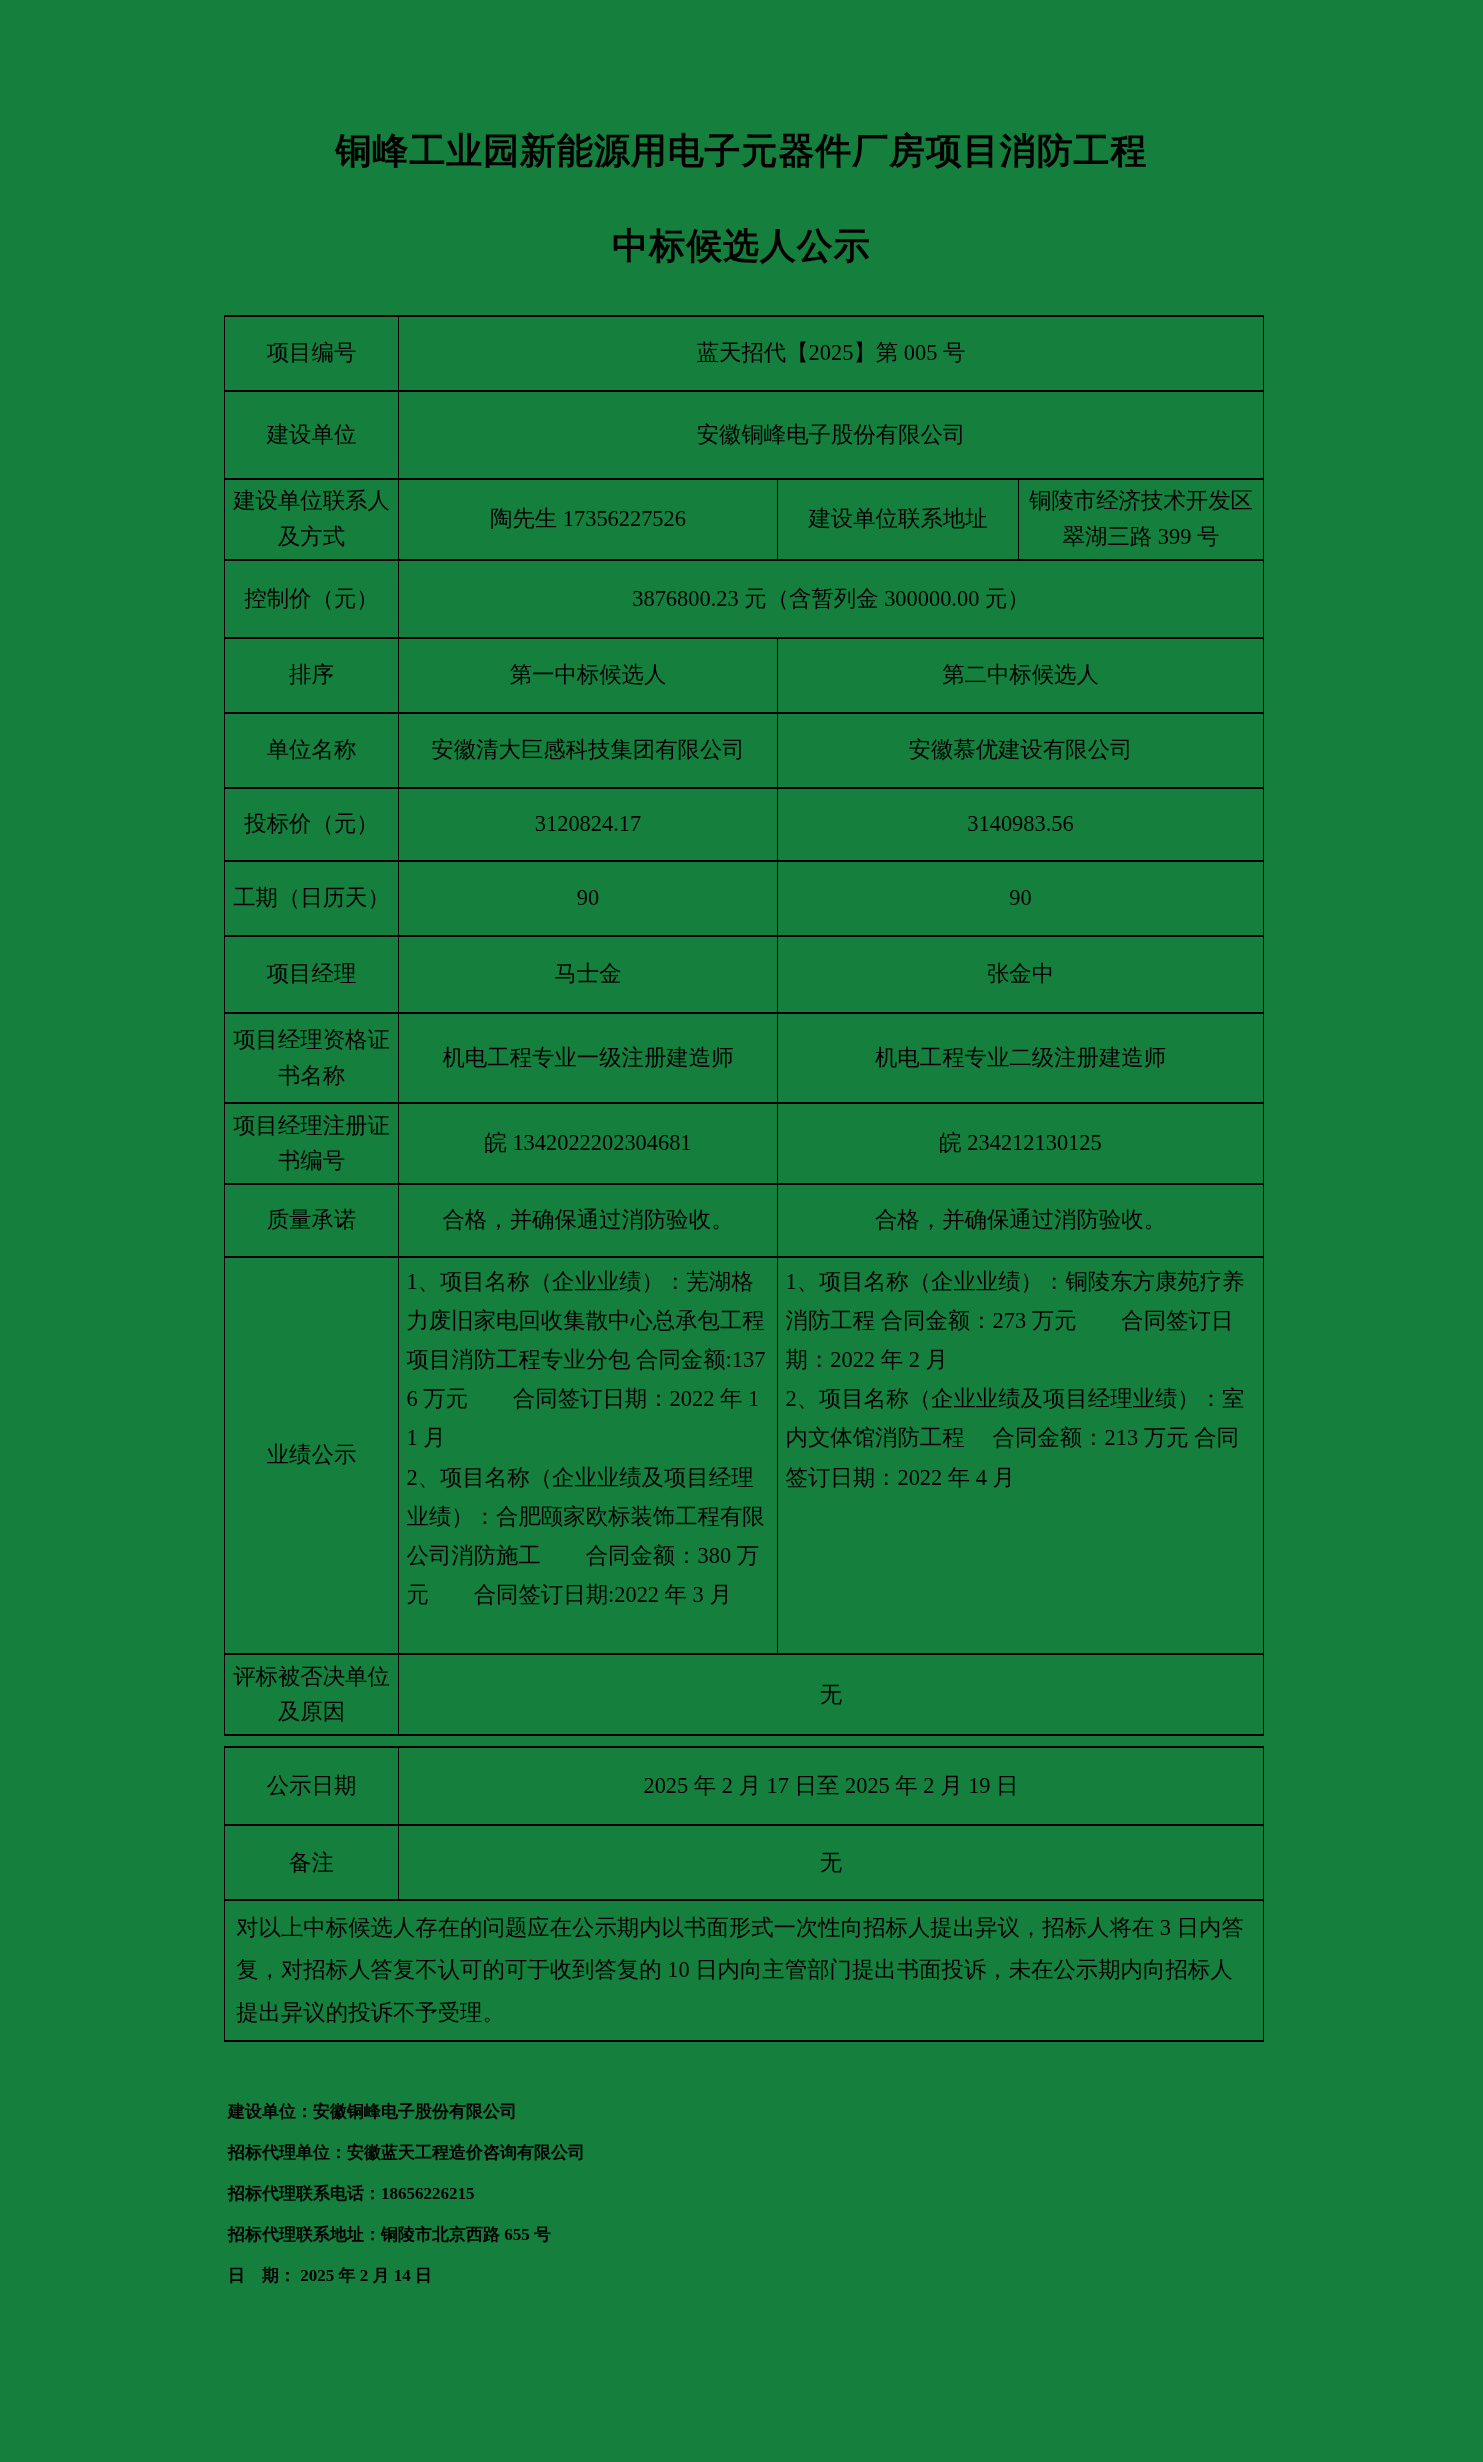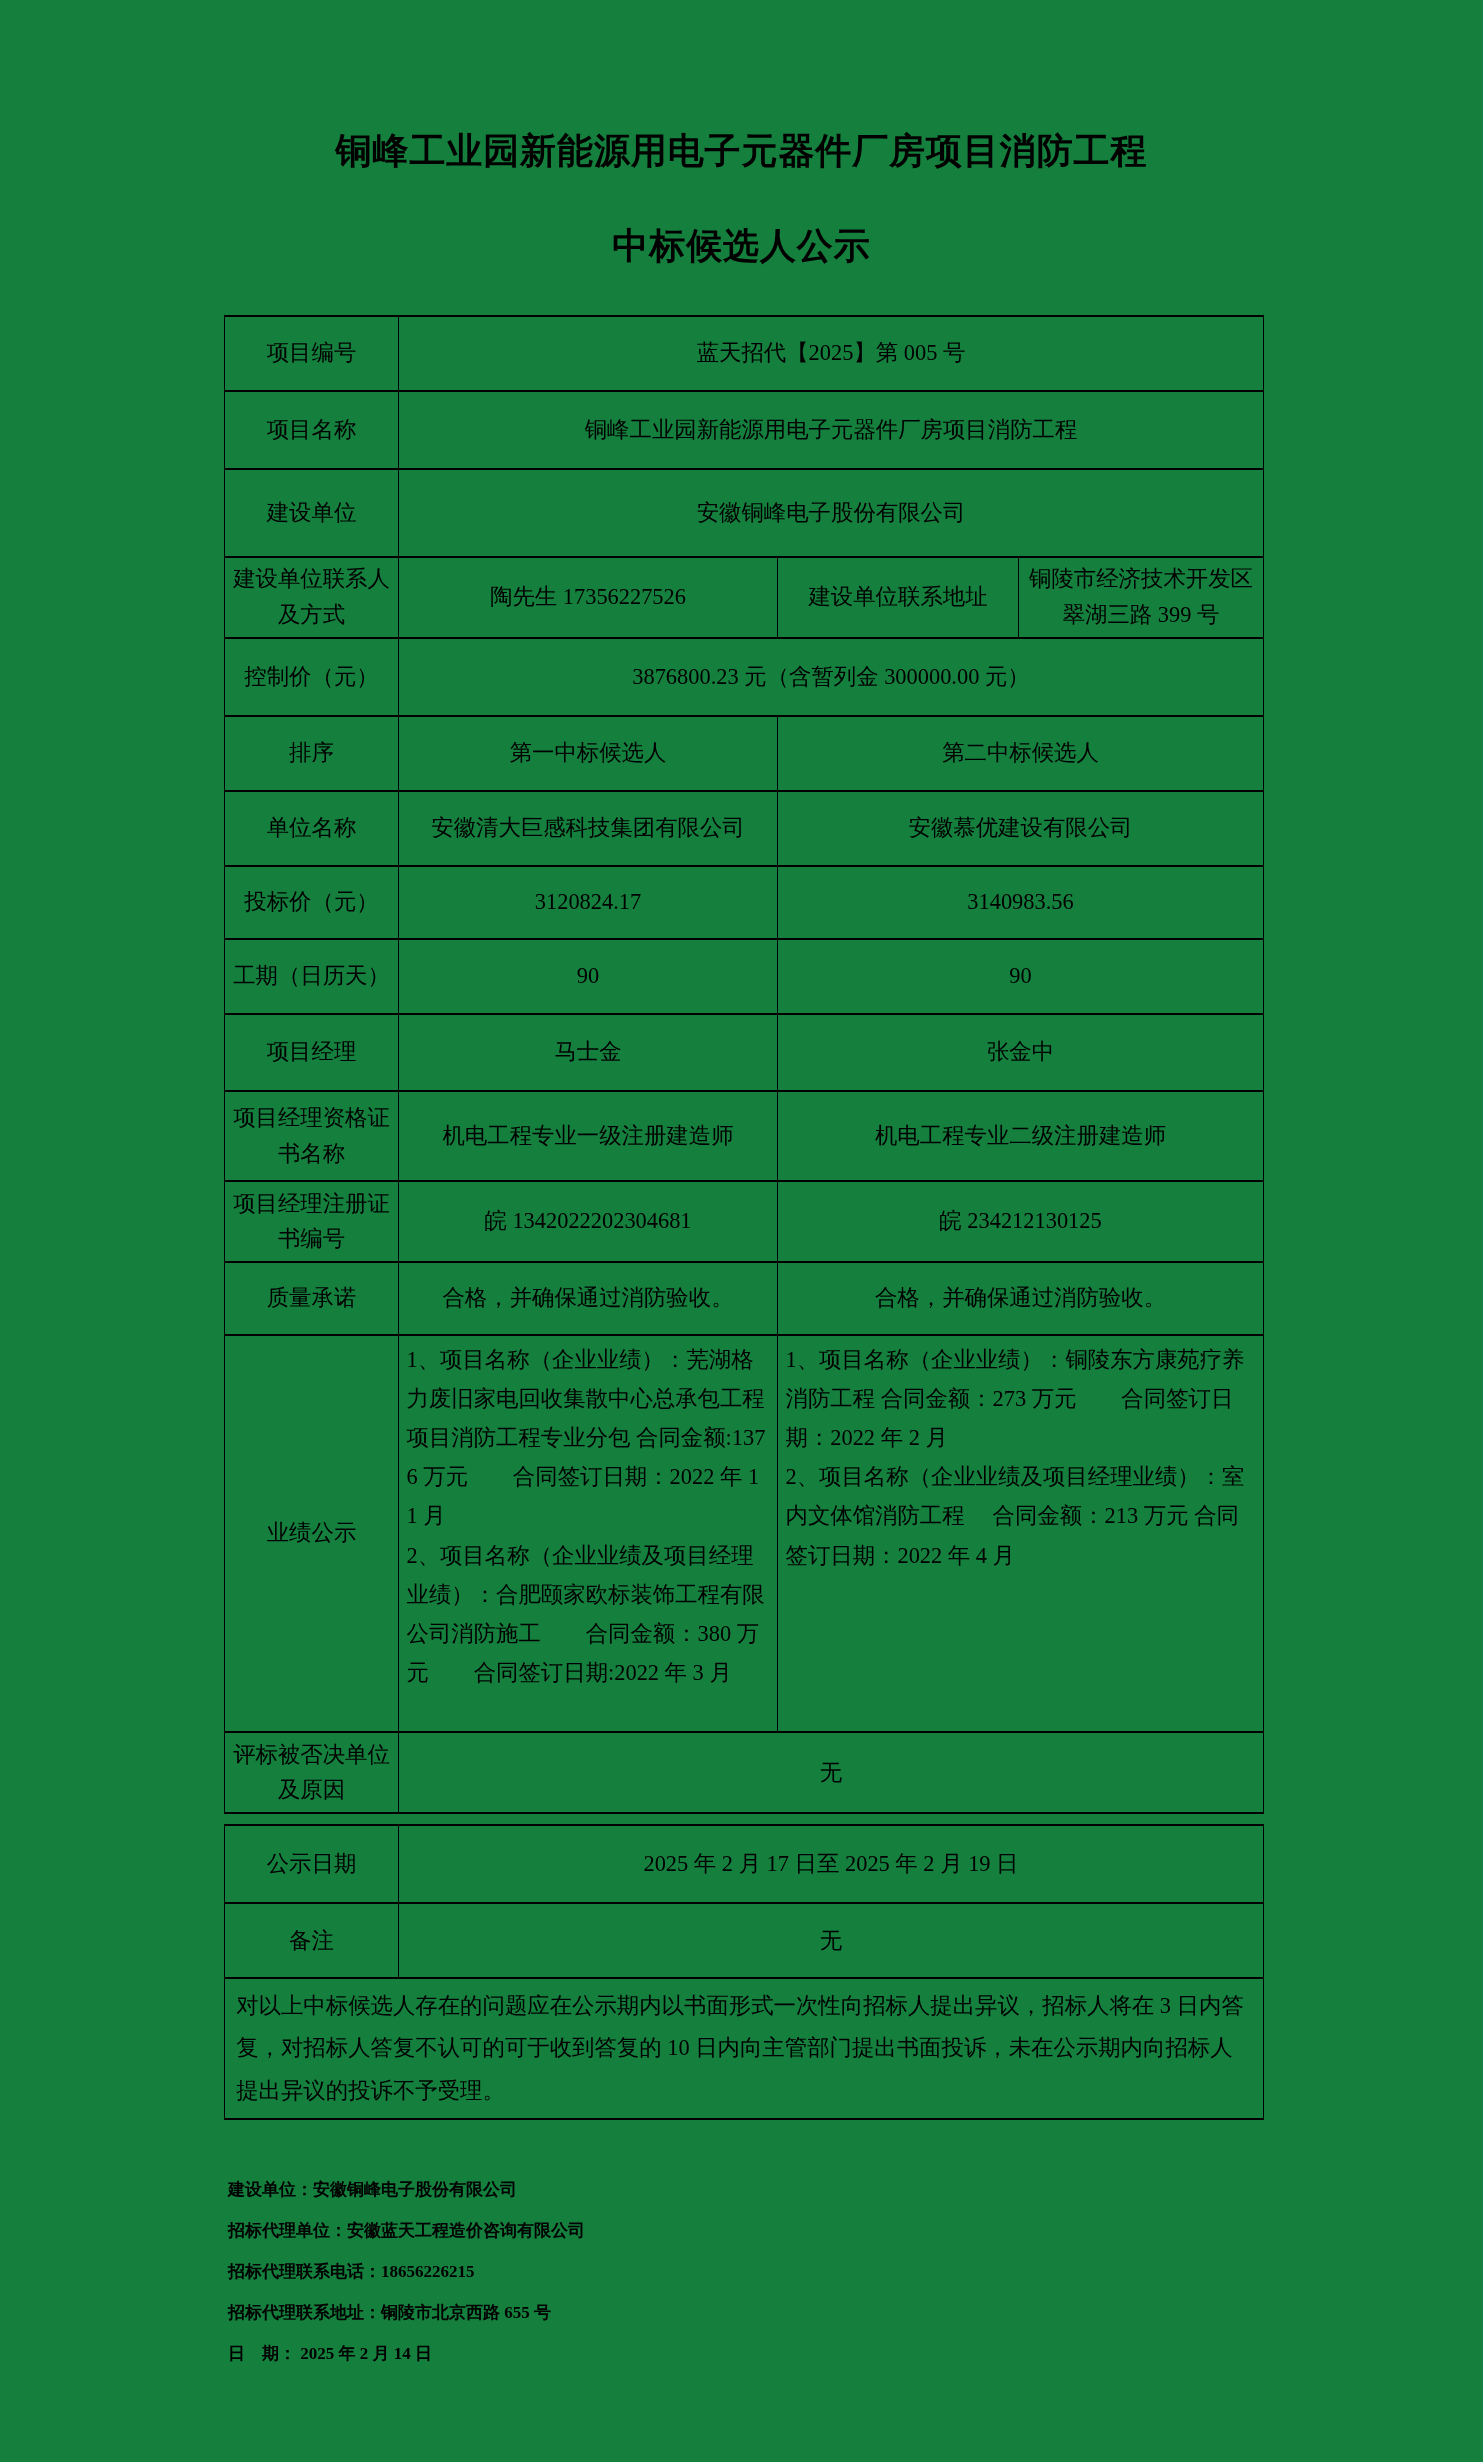--- a/index.html
+++ b/index.html
@@ -76,24 +76,20 @@
     <colgroup>
       <col style="width:174px">
         <col style="width:379px">
         <col style="width:241px">
         <col style="width:245px">
     </colgroup>
     <tbody>
       <tr style="height:75px">
         <td>项目编号</td>
         <td colspan="3">蓝天招代【2025】第 005 号</td>
-      </tr>
-      <tr style="height:78px">
-        <td>项目名称</td>
-        <td colspan="3">铜峰工业园新能源用电子元器件厂房项目消防工程</td>
       </tr>
       <tr style="height:88px">
         <td>建设单位</td>
         <td colspan="3">安徽铜峰电子股份有限公司</td>
       </tr>
       <tr style="height:80px">
         <td>建设单位联系人及方式</td>
         <td>陶先生 17356227526</td>
         <td>建设单位联系地址</td>
         <td>铜陵市经济技术开发区翠湖三路 399 号</td>

